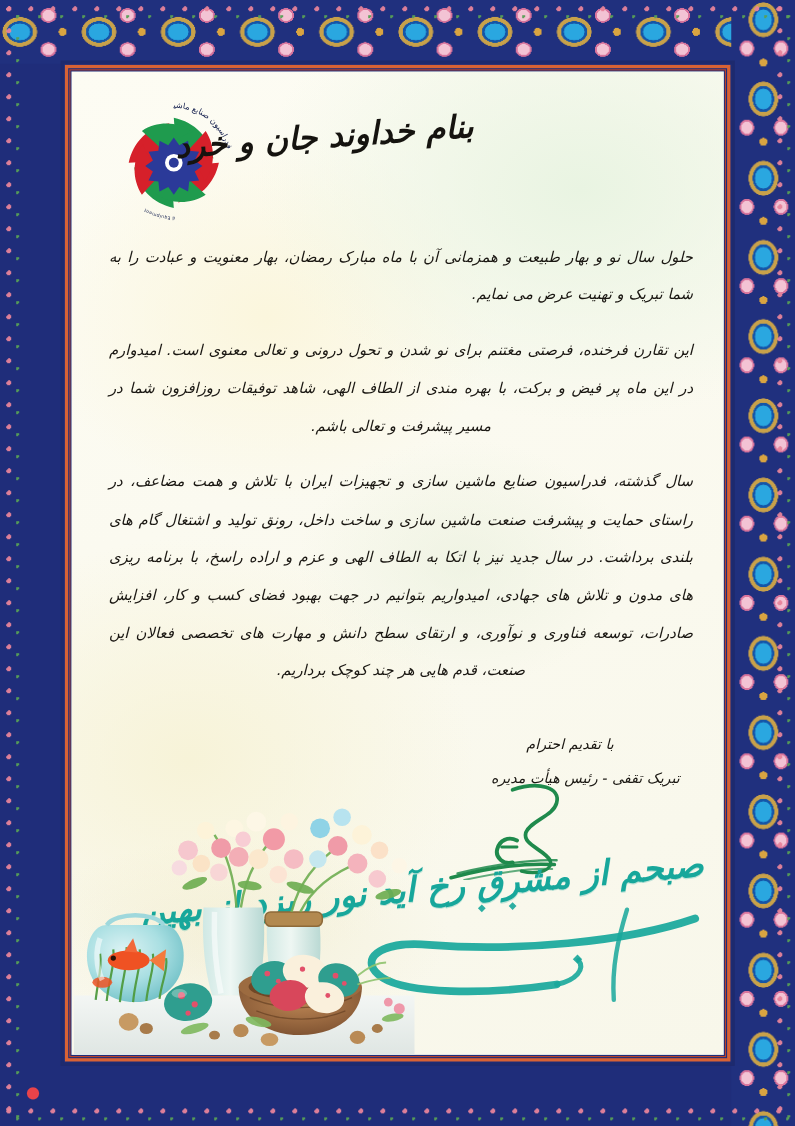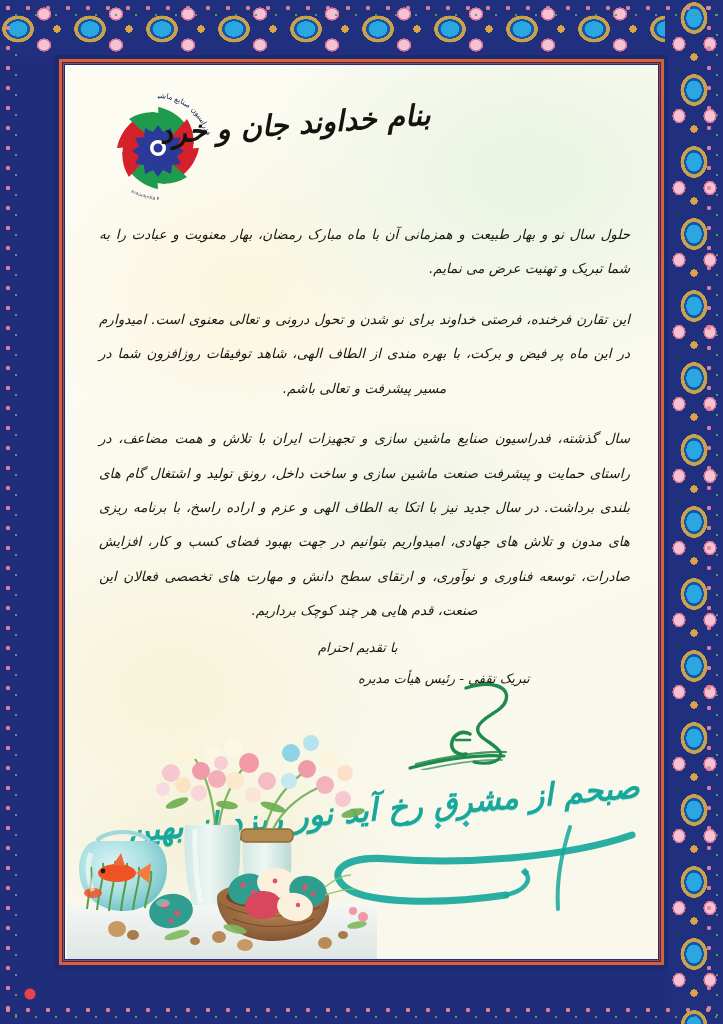--- a/index.html
+++ b/index.html
@@ -168,24 +168,24 @@
     font-style: italic;
     letter-spacing: -.2px;
   }
   .para.center-last { text-align-last: center; }
   .para.p-last { text-align-last: center; margin-bottom: 0; }
 
   
   .signature-block {
     position: absolute;
     right: 40px;
-    top: 575px;
+    top: 605px;
     width: 300px;
     direction: rtl;
-    text-align: left;
+    text-align: right;
   }
   .sig-regards {
     font-family: "DejaVu Sans", sans-serif;
     font-size: 13px;
     font-style: italic;
     color: #1a1712;
     margin-bottom: 16px;
     padding-right: 60px;
   }
   .sig-name {
@@ -296,21 +296,21 @@
             <textPath href="#ringEnglish" startOffset="9%">Federation of Iranian Manufacturing Machinery and Equipment</textPath>
           </text>
         </svg>
       </div>
 
       <div class="bismillah">بنام خداوند جان و خرد</div>
     </div>
 
     <div class="body-text">
       <p class="para">حلول سال نو و بهار طبیعت و همزمانی آن با ماه مبارک رمضان، بهار معنویت و عبادت را به شما تبریک و تهنیت عرض می نمایم.</p>
-      <p class="para center-last">این تقارن فرخنده، فرصتی خداوند برای نو شدن و تحول درونی و تعالی معنوی است. امیدوارم در این ماه پر فیض و برکت، با بهره مندی از الطاف الهی، شاهد توفیقات روزافزون شما در مسیر پیشرفت و تعالی باشم.</p>
+      <p class="para center-last">این تقارن فرخنده، فرصتی مغتنم برای نو شدن و تحول درونی و تعالی معنوی است. امیدوارم در این ماه پر فیض و برکت، با بهره مندی از الطاف الهی، شاهد توفیقات روزافزون شما در مسیر پیشرفت و تعالی باشم.</p>
       <p class="para center-last">سال گذشته، فدراسیون صنایع ماشین سازی و تجهیزات ایران با تلاش و همت مضاعف، در راستای حمایت و پیشرفت صنعت ماشین سازی و ساخت داخل، رونق تولید و اشتغال گام های بلندی برداشت. در سال جدید نیز با اتکا به الطاف الهی و عزم و اراده راسخ، با برنامه ریزی های مدون و تلاش های جهادی، امیدواریم بتوانیم در جهت بهبود فضای کسب و کار، افزایش صادرات، توسعه فناوری و نوآوری، و ارتقای سطح دانش و مهارت های تخصصی فعالان این صنعت، قدم هایی هر چند کوچک برداریم.</p>
     </div>
 
     <div class="signature-block">
       <div class="sig-regards">با تقدیم احترام</div>
       <div class="sig-name">تبریک تقفی - رئیس هیأت مدیره</div>
       <svg class="sig-mark" viewBox="0 0 200 96" aria-hidden="true">
         <g fill="none" stroke="#1f8a4c" stroke-linecap="round" stroke-linejoin="round">
           <path d="M96 14 C120 6 140 12 136 26 C133 38 112 42 108 53 C105 64 124 68 130 78" stroke-width="3.4"></path>
           <path d="M130 78 C134 86 120 92 104 88" stroke-width="3"></path>

